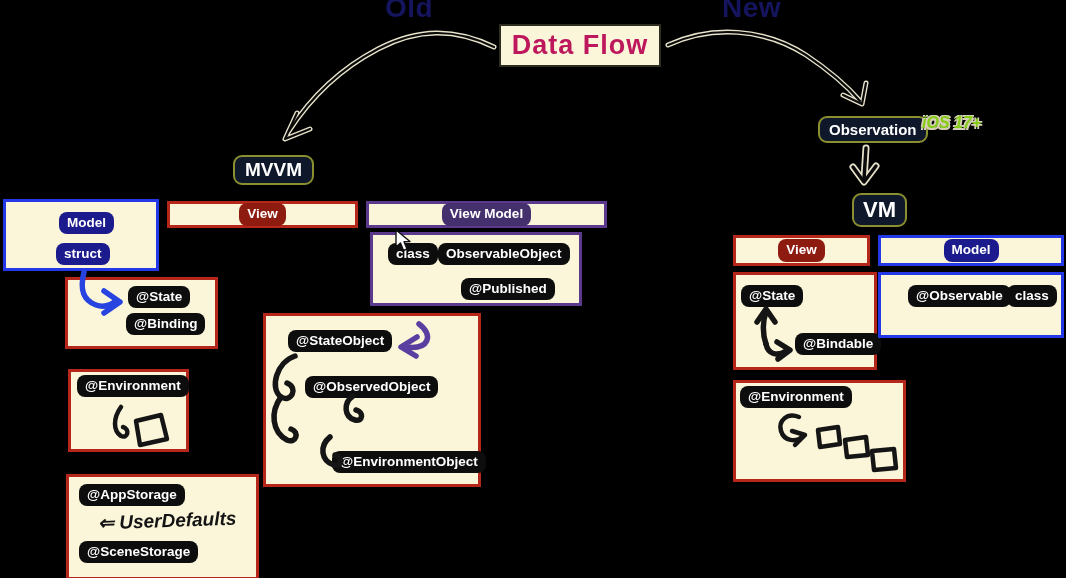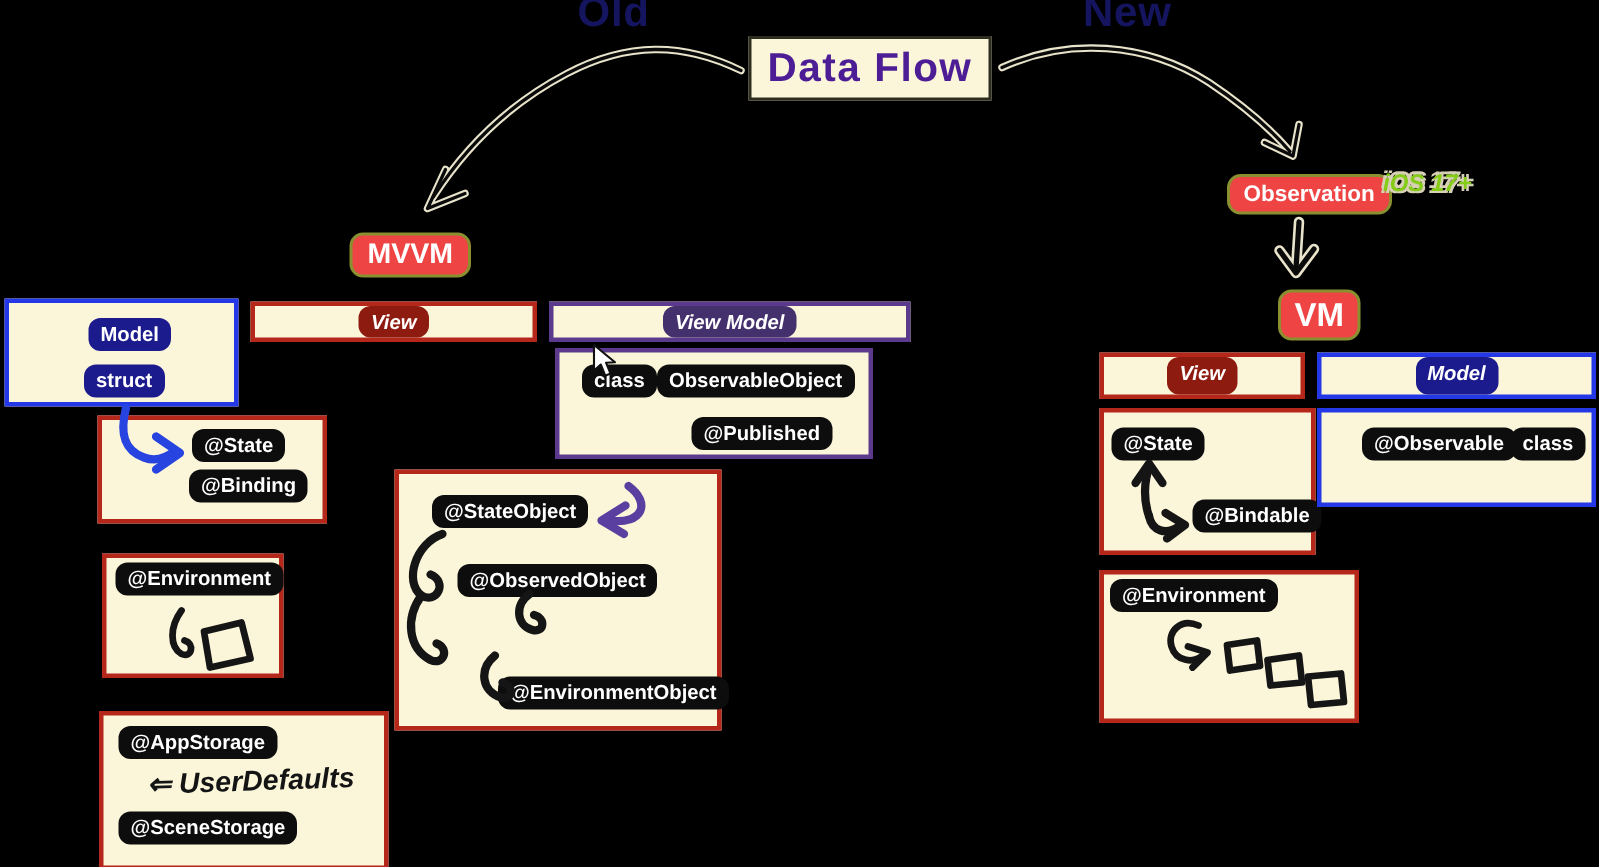--- a/index.html
+++ b/index.html
@@ -1,28 +1,28 @@
 <!DOCTYPE html>
 <html><head>
 <meta charset="utf-8">
 <style>
   html,body{margin:0;padding:0;background:#000;}
   #canvas{position:relative;width:1066px;height:578px;background:#000;overflow:hidden;
           font-family:"Liberation Sans",sans-serif;}
   .branch-label{position:absolute;font-weight:800;font-size:28px;color:#15155F;letter-spacing:.5px;}
   .title-box{position:absolute;left:499px;top:24px;width:158px;height:39px;background:#FBF6D9;
              border:2.5px solid #2E2E20;display:flex;align-items:center;justify-content:center;}
-  .title-box span{font-weight:800;font-size:27px;color:#4c1d95;letter-spacing:1px;}
-  .tag{position:absolute;background:#ef4444;color:#fff;border:2px solid #8A8F2F;border-radius:9px;
+  .title-box span{font-weight:800;font-size:27px;color:#be185d;letter-spacing:1px;}
+  .tag{position:absolute;background:#0f172a;color:#fff;border:2px solid #8A8F2F;border-radius:9px;
        font-weight:700;white-space:nowrap;}
   .panel{position:absolute;background:#FBF6D9;box-sizing:border-box;}
   .b-red{border:3px solid #B5271B;}
   .b-blue{border:3px solid #2438E8;}
   .b-purple{border:3px solid #5B3A8E;}
-  .hdr{display:flex;justify-content:center;font-style:italic;}
+  .hdr{display:flex;align-items:center;justify-content:center;}
   .chip{position:absolute;display:inline-block;background:#0D0D0D;color:#fff;
         font-weight:700;font-size:13.5px;padding:4px 8px;border-radius:8px;
         white-space:nowrap;line-height:1.05;}
   .chip.navy{background:#1B1B8E;}
   .chip.dred{background:#8E1B10;position:static;}
   .chip.dpurple{background:#45306E;position:static;}
   .note-hand{position:absolute;font-style:italic;font-weight:700;font-size:19px;color:#141414;
              transform:rotate(-2deg);white-space:nowrap;}
   .ios-note{position:absolute;font-style:italic;font-weight:800;font-size:16px;color:#84cc16;
             text-shadow:-1.5px -1.5px 0 #D6D1B4, 1.5px -1.5px 0 #D6D1B4,

